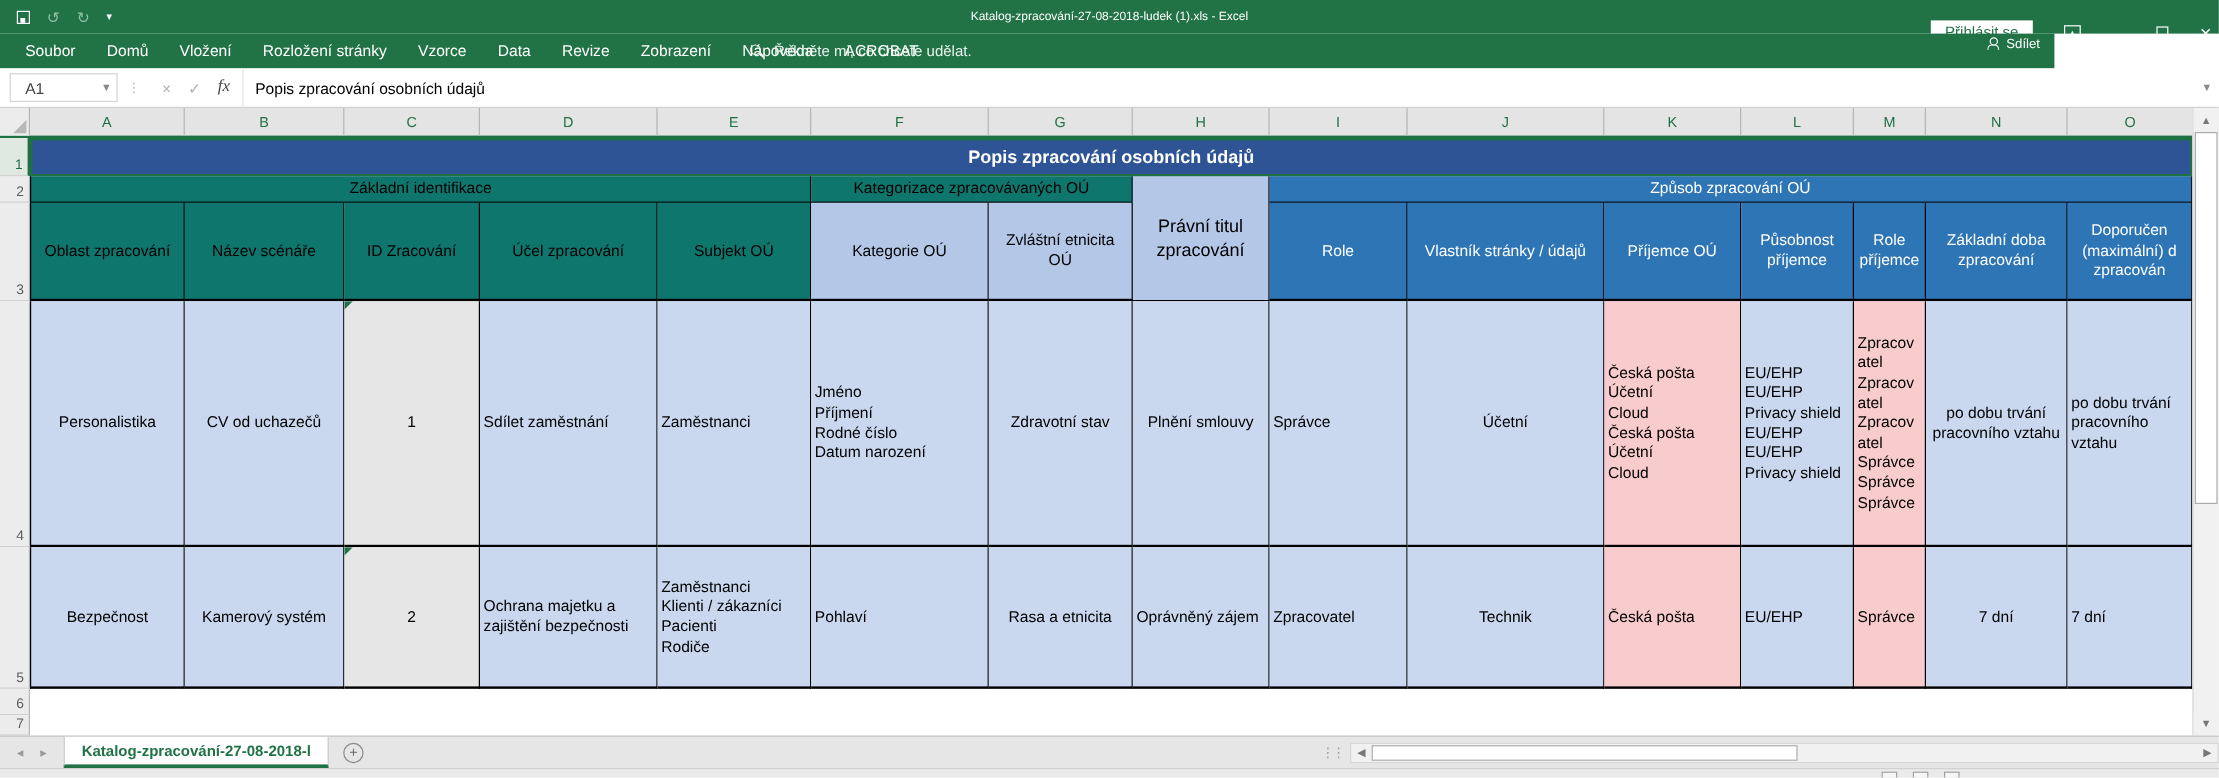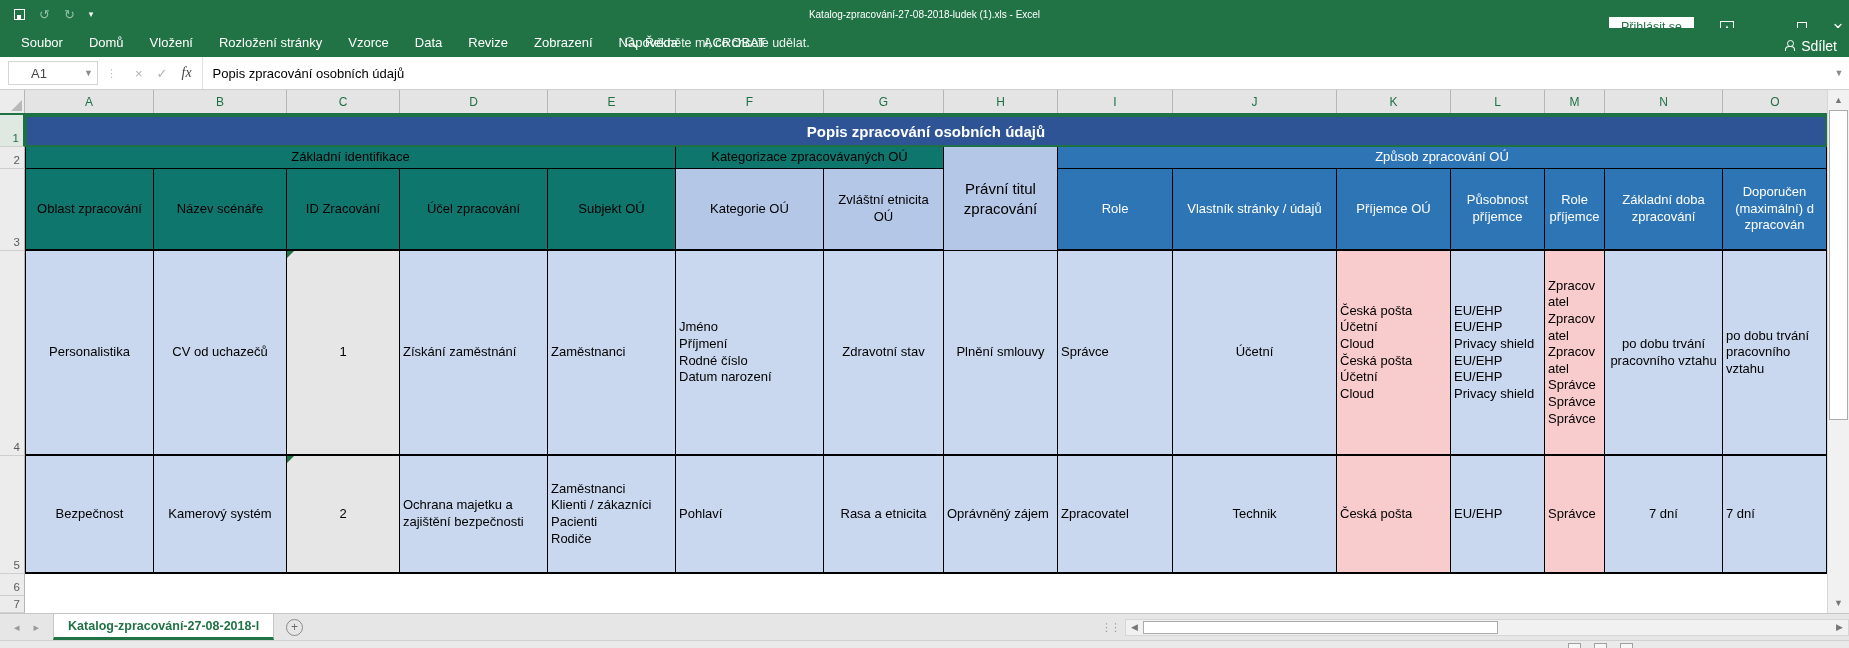--- a/index.html
+++ b/index.html
@@ -12,34 +12,34 @@
   .save-ic{width:11px;height:11px;border:1.5px solid #fff;position:relative}
   .save-ic:after{content:"";position:absolute;left:2px;bottom:0;width:4px;height:4px;background:#fff}
   #win-title{position:absolute;left:0;top:0;width:100%;height:28px;display:flex;align-items:center;justify-content:center;font-size:10px;pointer-events:none}
   #win-ctrls{position:absolute;right:6px;top:13px;height:28px;display:flex;align-items:center;gap:26px}
   #signin-btn{background:#fff;color:#217346;font-size:12.5px;padding:3px 12px;cursor:default}
   .ribopt{width:14px;height:12px;border:1px solid #fff;display:flex;align-items:center;justify-content:center;font-size:7px;color:#fff}
   .minbar{width:11px;height:2px;background:#fff;margin-top:5px}
   .maxbox{width:10px;height:10px;border:1.5px solid #fff}
   .closex{font-size:17px;line-height:1;color:#fff}
   
-  #ribbon{position:absolute;left:0;top:28px;width:1849px;height:29px;background:#217346;color:#fff}
+  #ribbon{position:absolute;left:0;top:28px;width:1712px;height:29px;background:#217346;color:#fff}
   #ribbon-tabs{position:absolute;left:8px;top:0;height:29px;display:flex;align-items:center}
   .rtab{padding:0 13px;font-size:13px;height:29px;display:flex;align-items:center;cursor:default}
   #tellme{position:absolute;left:625px;top:0;height:29px;display:flex;align-items:center;gap:8px;font-size:12.5px;color:#eaf3ee}
   .lens{width:12px;height:12px;position:relative;display:inline-block}
   .lens:before{content:"";position:absolute;left:0;top:0;width:7px;height:7px;border:1.5px solid #eaf3ee;border-radius:50%}
   .lens:after{content:"";position:absolute;left:8px;top:8px;width:4px;height:1.5px;background:#eaf3ee;transform:rotate(45deg)}
-  #share{position:absolute;right:12px;top:3px;height:29px;display:flex;align-items:center;gap:6px;font-size:14px}
+  #share{position:absolute;right:12px;top:3px;height:29px;display:flex;align-items:flex-start;gap:6px;font-size:11px}
   .person{width:11px;height:11px;position:relative;display:inline-block}
   .person:before{content:"";position:absolute;top:0;left:3px;width:5px;height:5px;border:1px solid #fff;border-radius:50%}
   .person:after{content:"";position:absolute;bottom:0;left:1px;width:8px;height:4px;border:1px solid #fff;border-bottom:none;border-radius:4px 4px 0 0}
   
   #fbar{position:absolute;left:0;top:57px;width:1849px;height:33px;background:#fff;border-bottom:1px solid #d0d0d0;display:flex;align-items:stretch;font-size:13px;color:#444}
-  #namebox{width:90px;margin:4px 0 4px 8px;border:1px solid #d4d4d4;display:flex;align-items:center;padding-left:22px;gap:0;position:relative}
+  #namebox{width:90px;margin:4px 0 4px 8px;border:1px solid #d4d4d4;display:flex;align-items:center;padding-left:12px;gap:0;position:relative}
   #namebox .dd{position:absolute;right:4px;color:#8a8a8a;font-size:9px}
   .fdots{display:flex;align-items:center;color:#b9b9b9;font-size:11px;padding:0 8px}
   #fbtns{display:flex;align-items:center;gap:14px;padding:0 10px;color:#b0b0b0;border-right:1px solid #e1e1e1}
   .fx{font-style:italic;font-family:"Liberation Serif",serif;color:#444;font-size:14px}
   #fcontent{flex:1;display:flex;align-items:center;padding-left:10px;color:#000}
   #fexpand{width:20px;display:flex;align-items:center;justify-content:center;color:#8a8a8a;font-size:9px}
   
   #sheet{position:absolute;left:0;top:90px;width:1849px;height:523px;background:#fff}
   #colheads{position:absolute;left:0;top:0;height:25px;width:1827px;display:flex;border-bottom:2px solid #1E7145;background:#e4e4e4}
   #corner{width:25px;height:100%;background:#ececec;border-right:1px solid #b5b5b5;position:relative}
@@ -194,21 +194,21 @@
     <div class="c steel bb2" style="grid-area:3/12/4/13">Působnost příjemce</div>
     <div class="c steel bb2" style="grid-area:3/13/4/14">Role příjemce</div>
     <div class="c steel bb2" style="grid-area:3/14/4/15">Základní doba zpracování</div>
     <div class="c steel bb2" style="grid-area:3/15/4/16">Doporučen
 (maximální) d
 zpracován</div>
 
     <div class="c dat bl bb2" style="grid-area:4/1/5/2">Personalistika</div>
     <div class="c dat bb2" style="grid-area:4/2/5/3">CV od uchazečů</div>
     <div class="c gry bb2" style="grid-area:4/3/5/4"><span class="tri"></span><span>1</span></div>
-    <div class="c dat left bb2" style="grid-area:4/4/5/5">Získání zaměstnání</div>
+    <div class="c dat left bb2" style="grid-area:4/4/5/5">Sdílet zaměstnání</div>
     <div class="c dat left bb2" style="grid-area:4/5/5/6">Zaměstnanci</div>
     <div class="c dat left bb2" style="grid-area:4/6/5/7">Jméno
 Příjmení
 Rodné číslo
 Datum narození</div>
     <div class="c dat bb2" style="grid-area:4/7/5/8">Zdravotní stav</div>
     <div class="c dat bb2" style="grid-area:4/8/5/9">Plnění smlouvy</div>
     <div class="c dat left bb2" style="grid-area:4/9/5/10">Správce</div>
     <div class="c dat bb2" style="grid-area:4/10/5/11">Účetní</div>
     <div class="c pink left bb2" style="grid-area:4/11/5/12">Česká pošta

